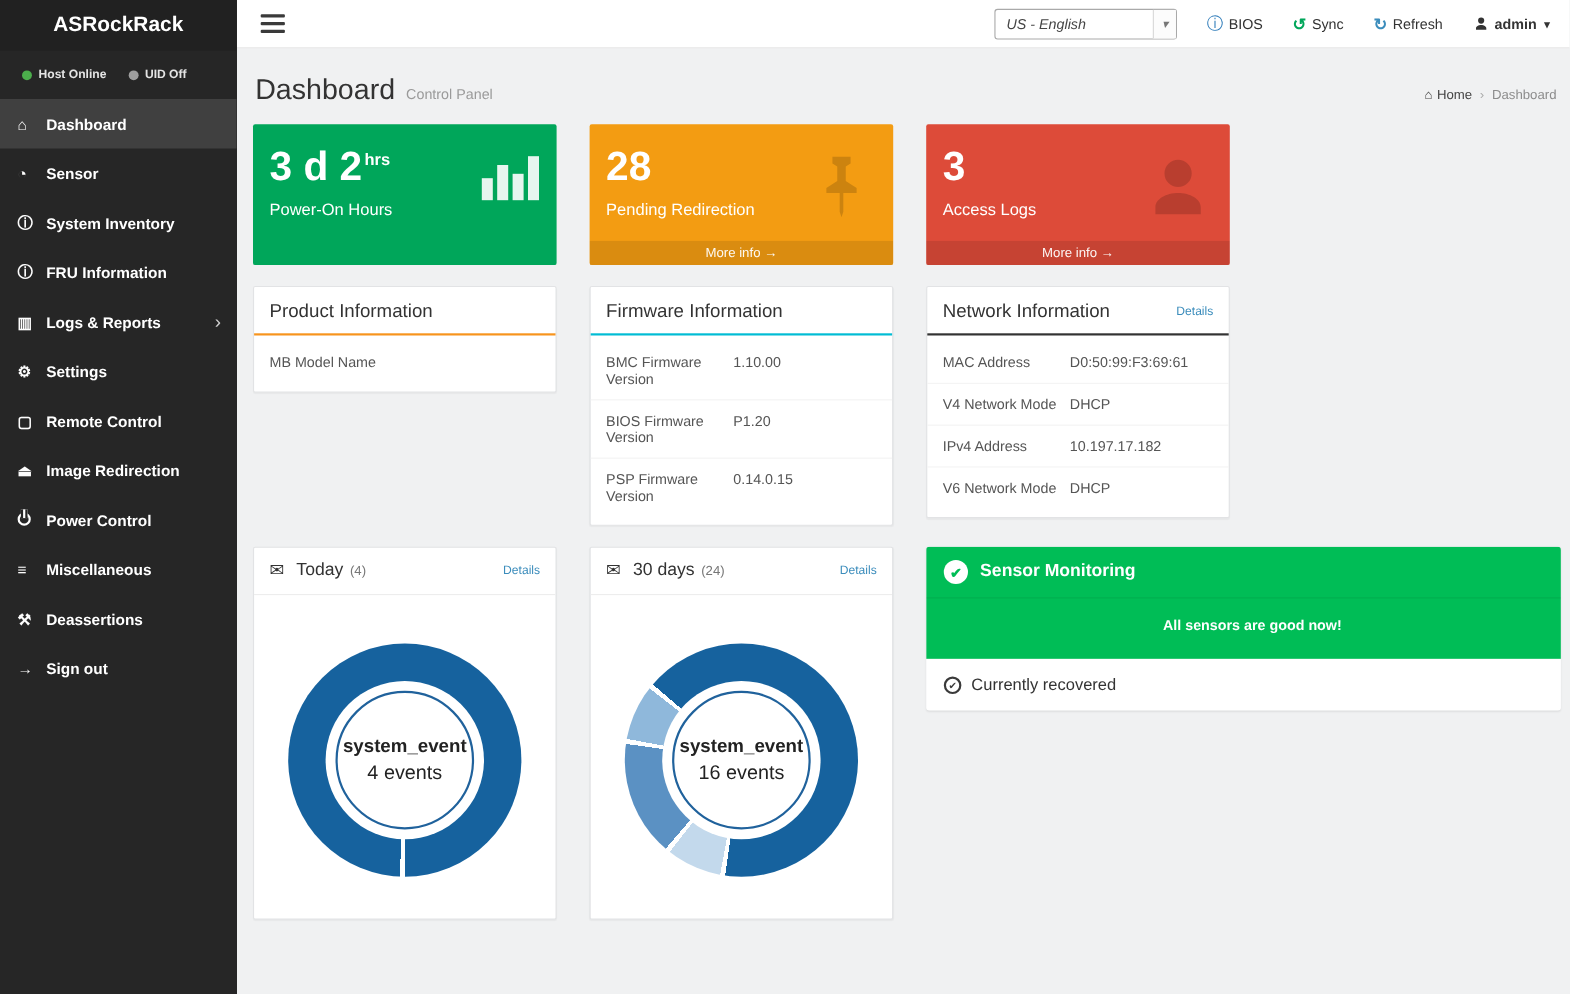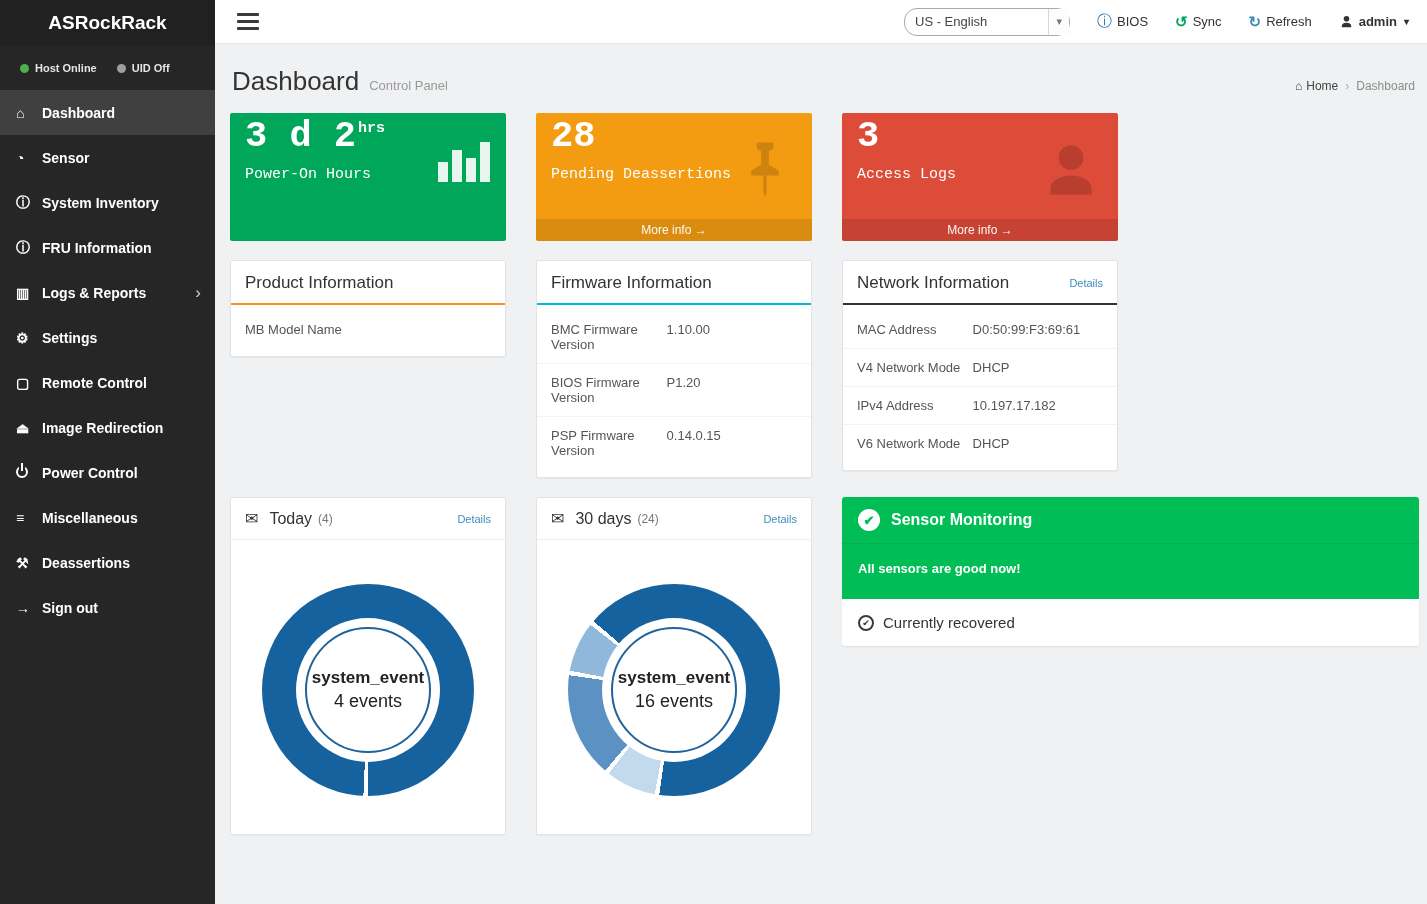--- a/index.html
+++ b/index.html
@@ -30,23 +30,23 @@
   .power-glyph::after { content:""; position:absolute; left:50%; top:-5px; transform:translateX(-50%);
                  width:2px; height:8px; background:#fff;
                  border-left:2px solid #262626; border-right:2px solid #262626; }
 
   
   .topbar { margin-left:215px; height:44px; background:#fff; border-bottom:1px solid #e4e4e4;
             display:flex; align-items:center; padding:0 18px 0 22px; }
   .hamburger { width:22px; cursor:pointer; }
   .hamburger div { height:3px; background:#3a3a3a; margin:4px 0; border-radius:1px; }
   .topbar-right { margin-left:auto; display:flex; align-items:center; gap:27px; }
-  .lang-select { width:166px; height:28px; border:1px solid #a9a9a9; border-radius:13px;
+  .lang-select { width:166px; height:28px; border:1px solid #a9a9a9; border-radius:3px;
                  display:flex; align-items:center; padding:0 0 0 10px; font-size:13px; color:#444;
-                 background:#fff; cursor:pointer; }
+                 background:#fff; cursor:pointer;font-style:italic; }
   .lang-caret { margin-left:auto; color:#777; font-size:11px; padding:0 7px; height:100%;
                 display:flex; align-items:center; border-left:1px solid #d7d7d7; background:#fcfcfc; }
   .topbar-item { display:flex; align-items:center; gap:5px; font-size:13px; color:#333; cursor:pointer; }
   .icon-info  { color:#2d7bb9; font-size:15px; }
   .icon-sync  { color:#00a65a; font-size:15px; font-weight:bold; }
   .icon-refresh { color:#3c8dbc; font-size:15px; font-weight:bold; }
   .user-item { font-weight:bold; }
   .user-svg { width:15px; height:15px; fill:#333; }
   .user-caret { font-size:10px; color:#333; margin-left:2px; }
 
@@ -58,21 +58,21 @@
   .breadcrumb { margin-left:auto; font-size:12px; color:#444; display:flex; align-items:center; gap:7px; }
   .breadcrumb .sep { color:#aaa; }
   .breadcrumb .current { color:#8c8c8c; }
   .crumb-home { display:flex; align-items:center; gap:4px; cursor:pointer; }
 
   .grid { display:grid; grid-template-columns:276px 276px 276px 1fr;
           column-gap:30px; row-gap:19px; align-items:start; }
 
   
   .card { position:relative; height:128px; border-radius:2px; color:#fff; overflow:hidden; }
-  .card-body { padding:4px 15px;font-family:Liberation Mono, monospace; }
+  .card-body { padding:20px 15px; }
   .card-value { font-size:37px; font-weight:bold; line-height:1.05; }
   .card-unit { font-size:15px; font-weight:bold; vertical-align:14px; margin-left:2px; }
   .card-label { font-size:15px; margin-top:10px; }
   .card-icon { position:absolute; right:14px; top:24px; }
   .card-icon svg { width:66px; height:66px; fill:rgba(0,0,0,0.16); }
   .card-icon.bars svg { width:56px; height:50px; fill:rgba(255,255,255,0.9); }
   .card-footer { position:absolute; bottom:0; left:0; right:0; background:rgba(0,0,0,0.1);
                  text-align:center; font-size:12px; color:rgba(255,255,255,0.95);
                  padding:4px 0; cursor:pointer; }
 
@@ -103,21 +103,21 @@
   .donut-value { font-size:18px; color:#222; margin-top:3px; }
 
   
   .sensor-panel { grid-column:3 / 5; border-radius:3px; overflow:hidden;
                   box-shadow:0 1px 2px rgba(0,0,0,0.08); }
   .sensor-header { display:flex; align-items:center; gap:11px; padding:12px 16px;
                    color:#fff; font-size:16px; font-weight:bold;
                    border-bottom:1px solid rgba(0,0,0,0.07); }
   .sensor-check { width:22px; height:22px; border-radius:50%; background:#fff;
                   display:flex; align-items:center; justify-content:center; font-size:13px; flex:none; }
-  .sensor-message { padding:17px 0 23px; color:#fff;
+  .sensor-message { padding:17px 0 23px; text-align:center; color:#fff;
                     font-size:13px; font-weight:bold;margin-left:16px; }
   .sensor-body { background:#fff; padding:15px 16px; font-size:15px; color:#333;
                  display:flex; align-items:center; gap:9px; cursor:pointer; }
   .recovered-icon { width:16px; height:16px; border:2px solid #3a3a3a; border-radius:50%;
                     display:flex; align-items:center; justify-content:center;
                     font-size:9px; color:#3a3a3a; flex:none; }
 </style>
 </head>
 <body>
 
@@ -251,21 +251,21 @@
             <rect x="8" y="6" width="5" height="16"></rect>
           <rect x="15" y="10" width="5" height="12"></rect>
             <rect x="22" y="2" width="5" height="20"></rect>
         </svg>
       </div>
     </div>
 
     <div class="card" style="background: rgb(243, 156, 18);">
       <div class="card-body">
         <div class="card-value">28</div>
-        <div class="card-label">Pending Deassertions</div>
+        <div class="card-label">Pending Redirection</div>
       </div>
       <div class="card-icon">
         <svg viewBox="0 0 24 24">
           <path d="M9 2h6v2.2l-1.6 1V10l3.6 2.3V14h-4.4v6.2L12 22l-.6-1.8V14H7v-1.7L10.6 10V5.2L9 4.2z"></path>
         </svg>
       </div>
       <div class="card-footer">
         <span>More info</span>
         <span>→</span>
       </div>

